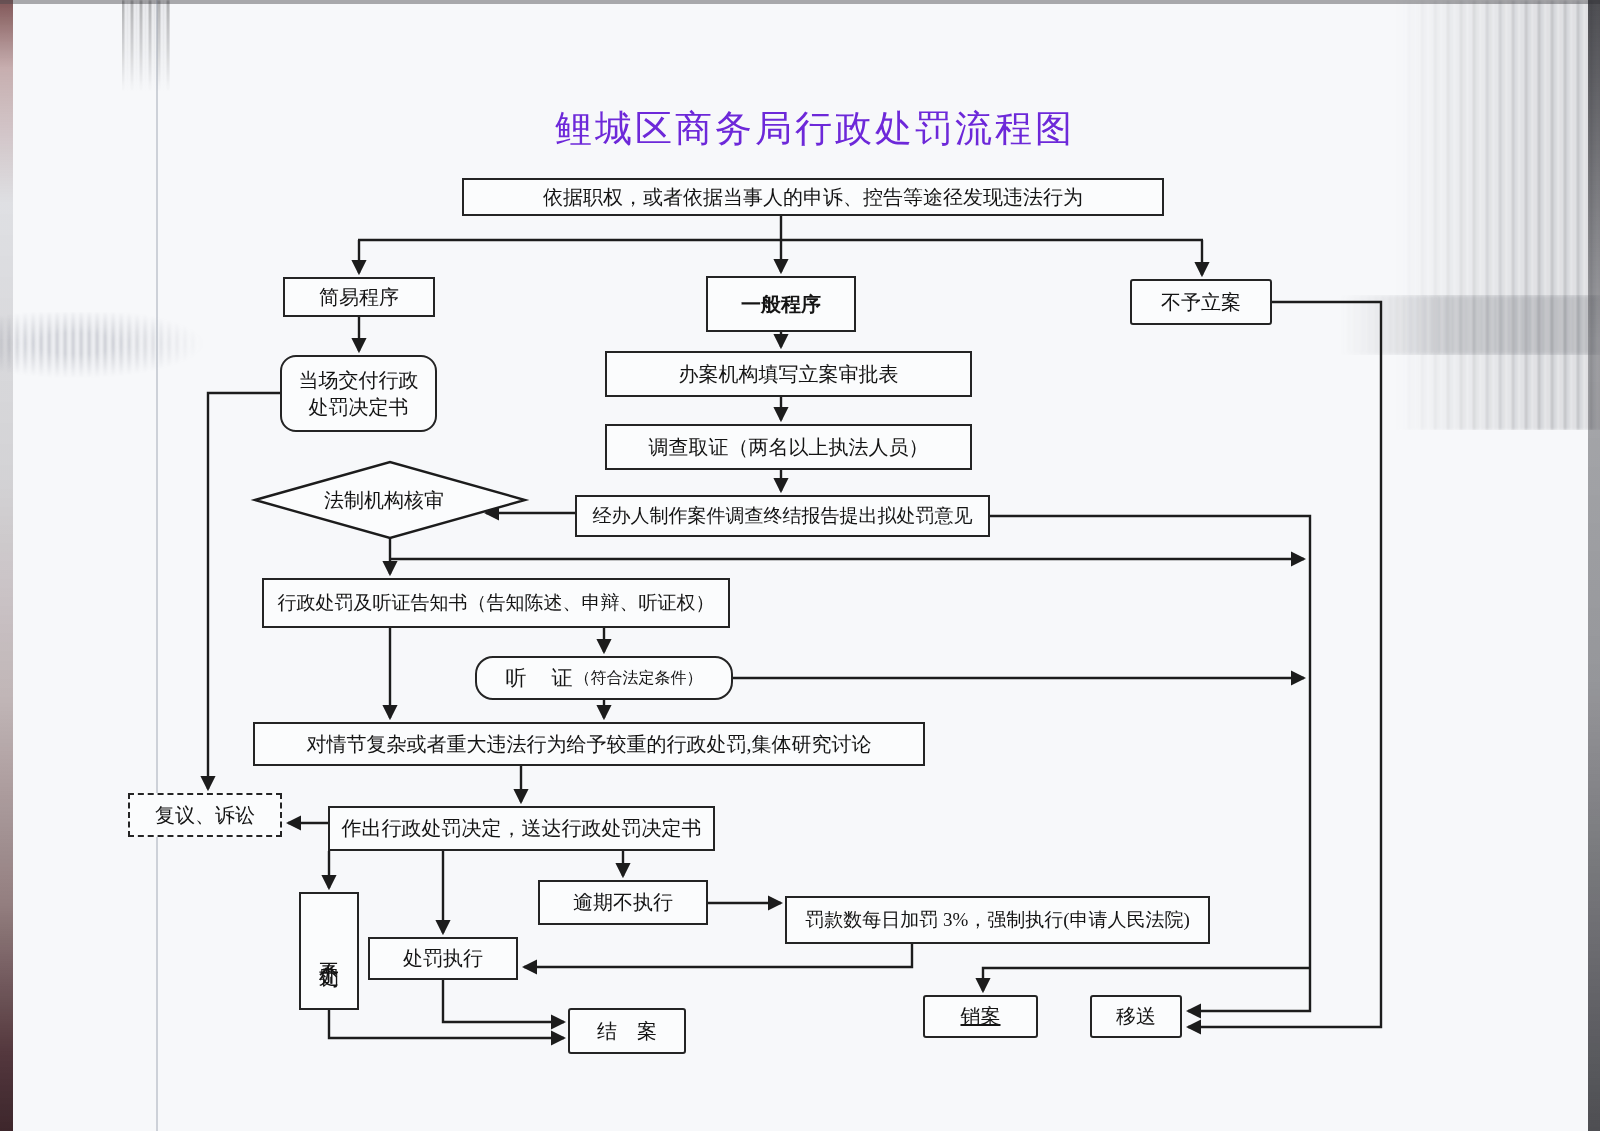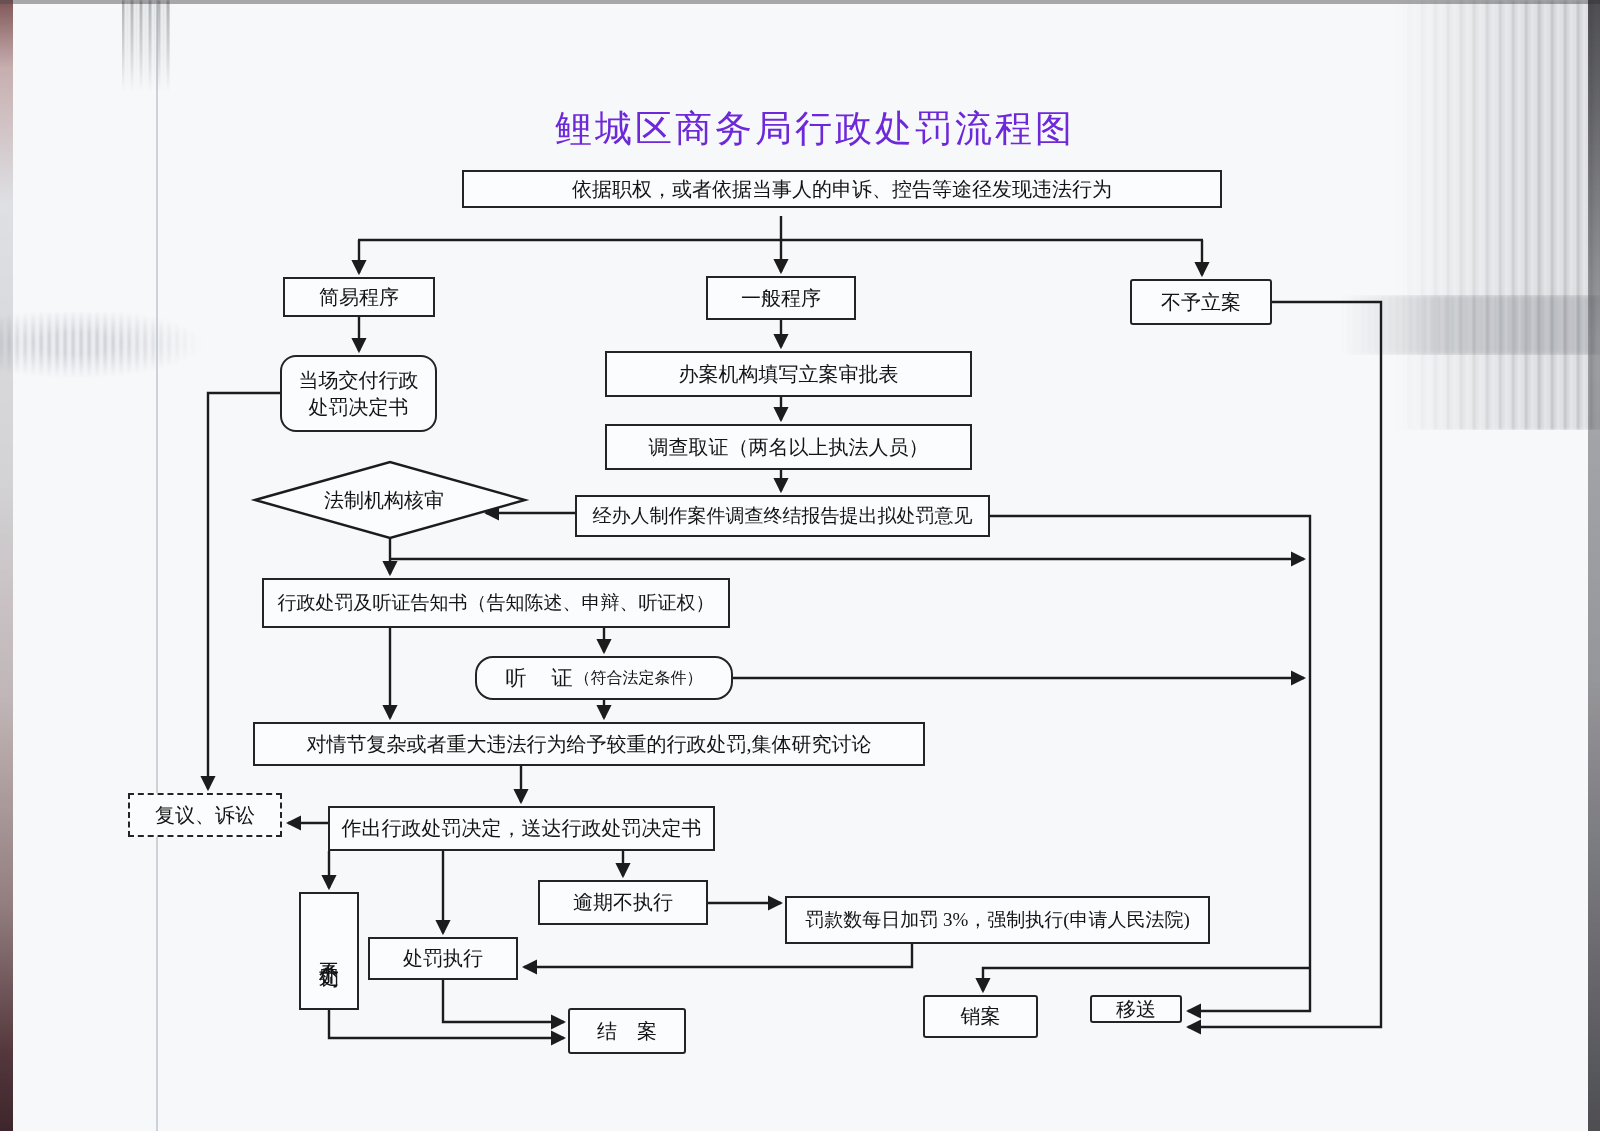--- a/index.html
+++ b/index.html
@@ -157,29 +157,29 @@
     <polyline points="443,851 443,933" marker-end="url(#arr)"></polyline>
     <polyline points="623,851 623,876" marker-end="url(#arr)"></polyline>
     <polyline points="708,903 781,903" marker-end="url(#arr)"></polyline>
     <polyline points="912,944 912,967 524,967" marker-end="url(#arr)"></polyline>
     <polyline points="329,1010 329,1038 564,1038" marker-end="url(#arr)"></polyline>
     <polyline points="443,980 443,1022 564,1022" marker-end="url(#arr)"></polyline>
 
     <polygon class="dshape" points="255,500 390,462 525,500 390,538"></polygon>
   </svg>
 
-  <div class="node" style="left:462px;top:170px;width:760px;height:38px;text-align:center;">
+  <div class="node" style="left:462px;top:178px;width:702px;height:38px;text-align:center;">
     <span>依据职权，或者依据当事人的申诉、控告等途径发现违法行为</span>
   </div>
 
   <div class="node" style="left:283px;top:277px;width:152px;height:40px;">
     <span>简易程序</span>
   </div>
 
-  <div class="node" style="left:706px;top:276px;width:150px;height:44px;">
+  <div class="node" style="left:706px;top:276px;width:150px;height:56px;font-weight:bold;">
     <span>一般程序</span>
   </div>
 
   <div class="node round" style="left:1130px;top:279px;width:142px;height:46px;">
     <span>不予立案</span>
   </div>
 
   <div class="node biground multiline" style="left:280px;top:355px;width:157px;height:77px;">
     <span>当场交付行政
 处罚决定书</span>
@@ -235,21 +235,21 @@
   </div>
 
   <div class="node" style="left:785px;top:896px;width:425px;height:48px;font-size:19px;">
     <span>罚款数每日加罚 3%，强制执行(申请人民法院)</span>
   </div>
 
   <div class="node round" style="left:568px;top:1008px;width:118px;height:46px;">
     <span>结　案</span>
   </div>
 
-  <div class="node round" style="left:923px;top:995px;width:115px;height:43px;">
+  <div class="node round" style="left:923px;top:995px;width:115px;height:43px;text-decoration:underline;">
     <span>销案</span>
   </div>
 
-  <div class="node round" style="left:1090px;top:995px;width:92px;height:28px;">
+  <div class="node round" style="left:1090px;top:995px;width:92px;height:43px;">
     <span>移送</span>
   </div>
 
 </div>
 
 </body></html>

